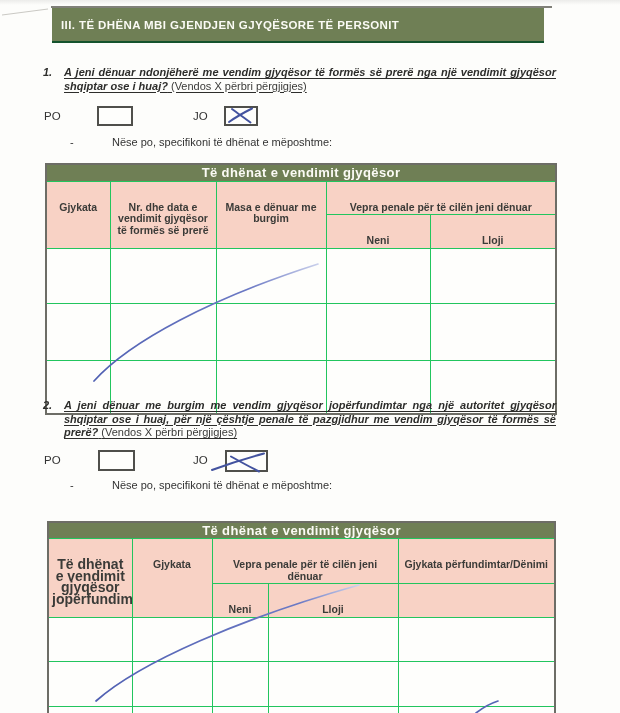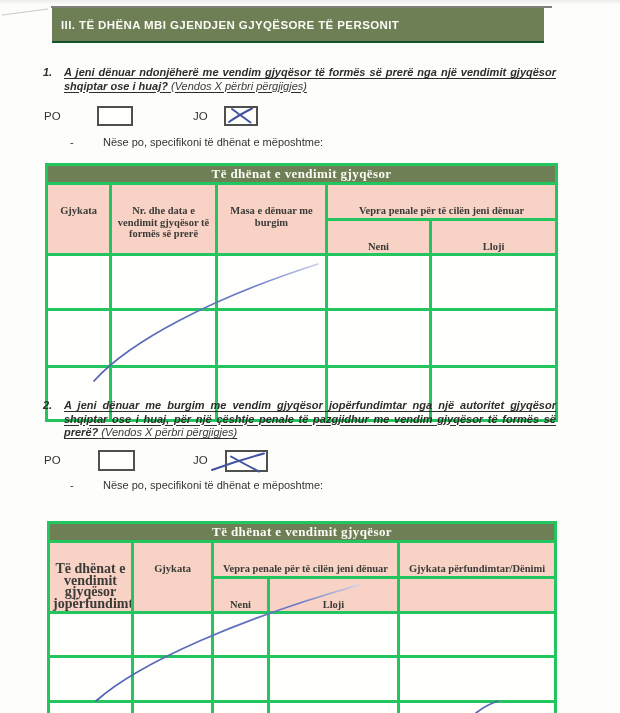--- a/index.html
+++ b/index.html
@@ -32,39 +32,38 @@
   .q-num {
     position:absolute; left:0; top:0;
     font-size:11px; font-weight:bold; font-style:italic;
   }
   .q-text {
     position:absolute; left:21px; top:0; width:492px;
     font-size:11px; line-height:13.6px; text-align:justify;
     text-decoration:underline; text-underline-offset:2px;
   }
   .q-main { font-weight:bold; font-style:italic; }
-  .q-note { font-style:italic; color:#3a3a38;margin-top:24px; }
+  .q-note { color:#3a3a38;margin-top:24px; }
   .answer-row { position:absolute; left:44px; height:22px; }
   .ans-label { position:absolute; top:0; font-size:11.5px; line-height:20px; color:#333; }
   .checkbox {
     position:absolute; top:0; box-sizing:border-box;
     border:2px solid #4f4f4b; background:#fefefc;
   }
   .followup { position:absolute; font-size:11px; color:#333; }
   .followup .dash { position:absolute; left:0; top:0; }
-  .followup .fu-text { position:absolute; left:14px; top:0; white-space:nowrap;padding-left:19px; }
+  .followup .fu-text { position:absolute; left:23px; top:0; white-space:nowrap;padding-left:19px; }
 
   table.form-table {
     position:absolute; border-collapse:collapse; table-layout:fixed;
     border:2px solid #6d6d66;
   }
   table.form-table th, table.form-table td {
-    border:3px solid #22c55e; padding:1px 3px; box-sizing:border-box;
+    border:1px solid #22c55e; padding:1px 3px; box-sizing:border-box;
     overflow:hidden;
-    font-family:Liberation Serif, serif;
   }
   tr.green-row th {
     background:var(--green,#6f7f55); color:#fbfbf5;
     font-size:13px; font-weight:bold; text-align:center;
     letter-spacing:.4px; padding:0;
   }
   tr.pink-row th, tr.pink-sub th {
     background:var(--pink,#f8d2c5); color:#3b3b38;
     font-size:10.5px; font-weight:bold; line-height:11.5px;
     text-align:center; vertical-align:top; padding-top:20px;

